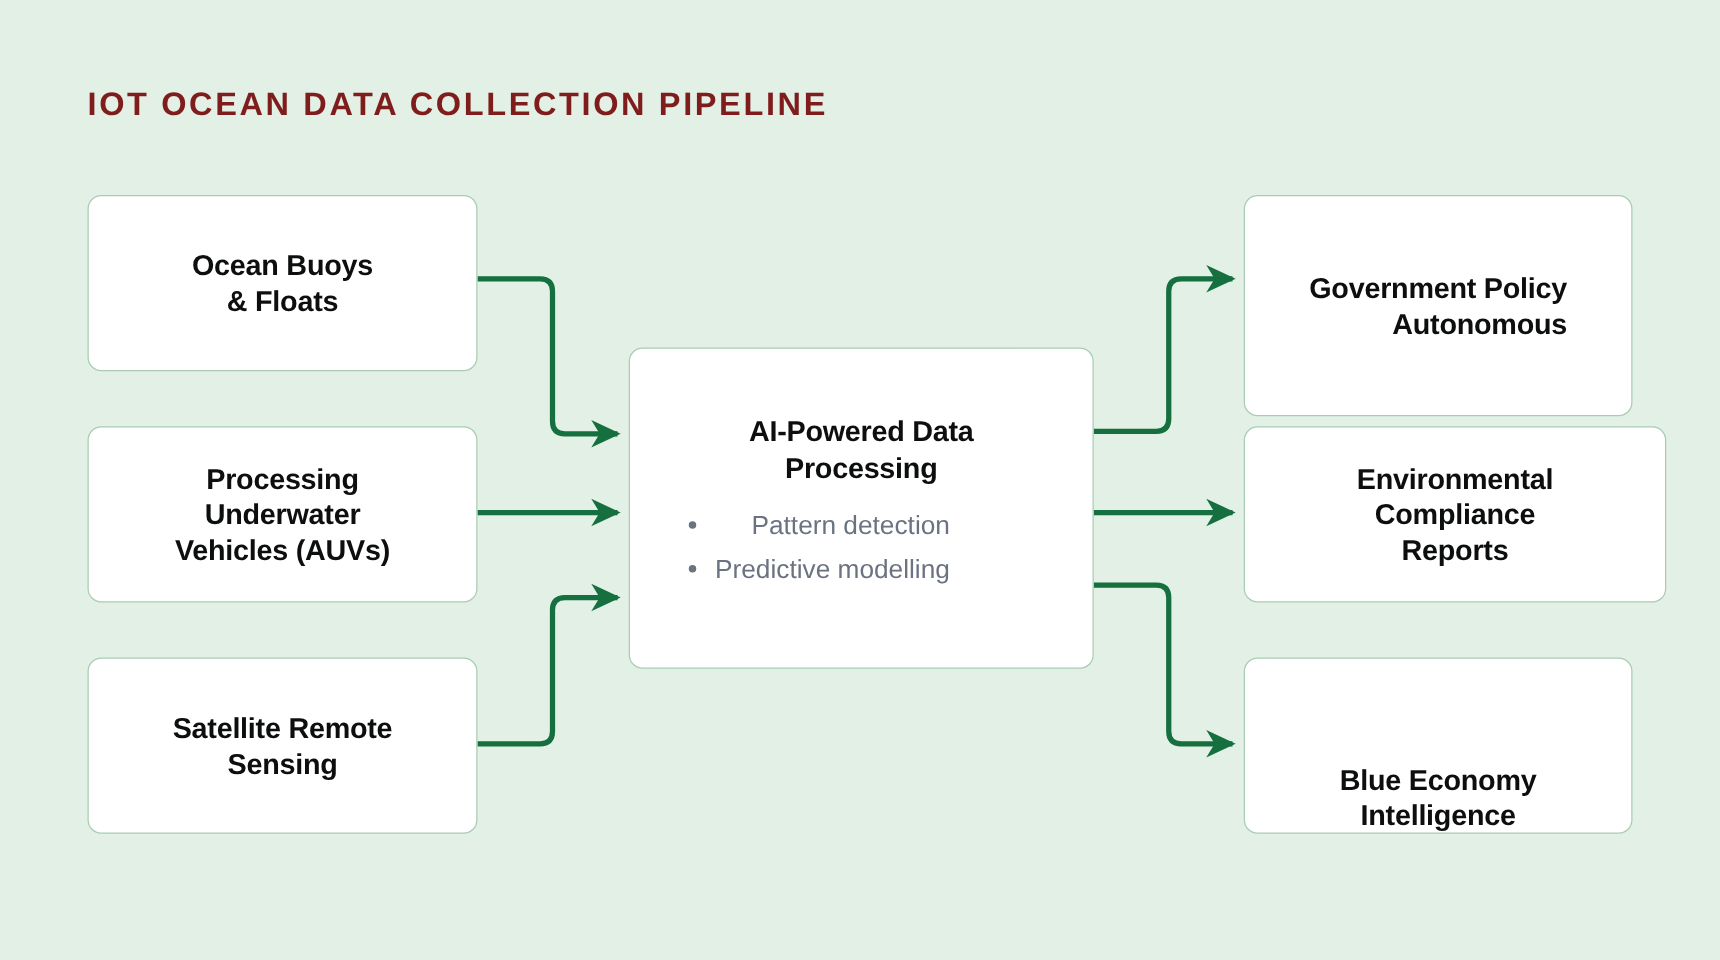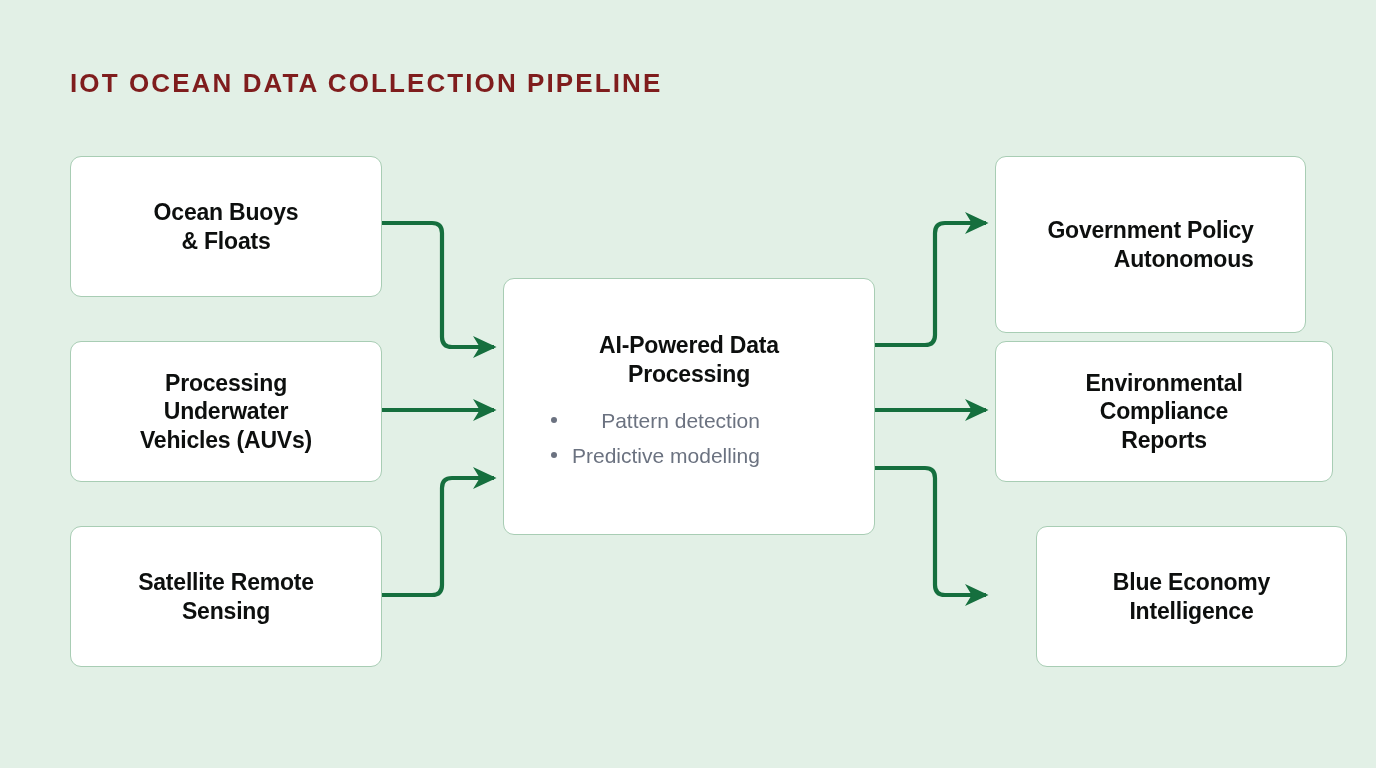--- a/index.html
+++ b/index.html
@@ -104,21 +104,21 @@
     top: 13px;
     width: 6px;
     height: 6px;
     border-radius: 50%;
     background: #6b7280;
   }
 
   
   #node-gov-dashboards { left: 995px; top: 156px; width: 311px; height: 177px; text-align: right; }
   #node-compliance     { left: 995px; top: 341px; width: 338px; height: 141px; }
-  #node-blue-economy   { left: 1036px; top: 526px; width: 311px; height: 141px; }
+  #node-blue-economy   { left: 995px; top: 526px; width: 311px; height: 141px; justify-content: flex-end; }
 </style>
 </head>
 <body>
 
 <div id="stage">
 
   <div id="diagram-title">IoT Ocean Data Collection Pipeline</div>
 
   <svg id="connector-layer" width="1376" height="768" viewBox="0 0 1376 768" fill="none" xmlns="http://www.w3.org/2000/svg">
     <defs>

